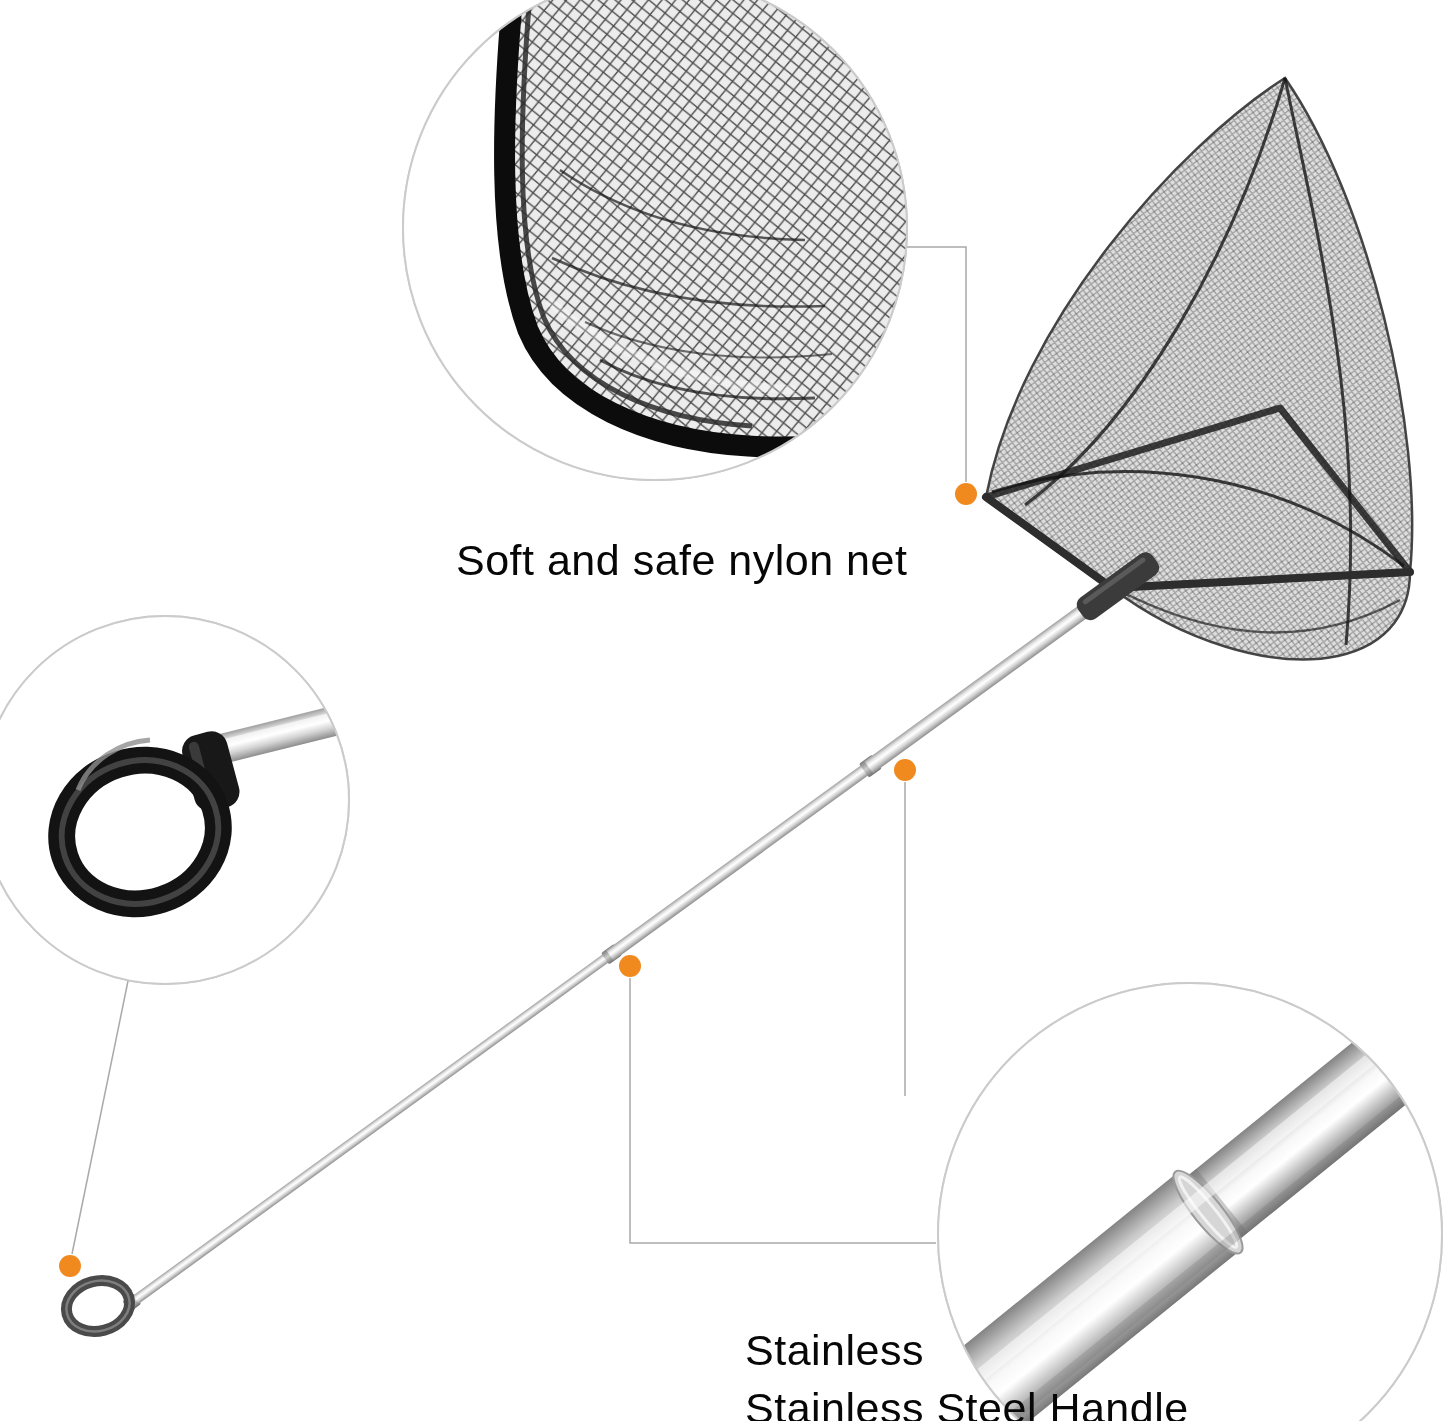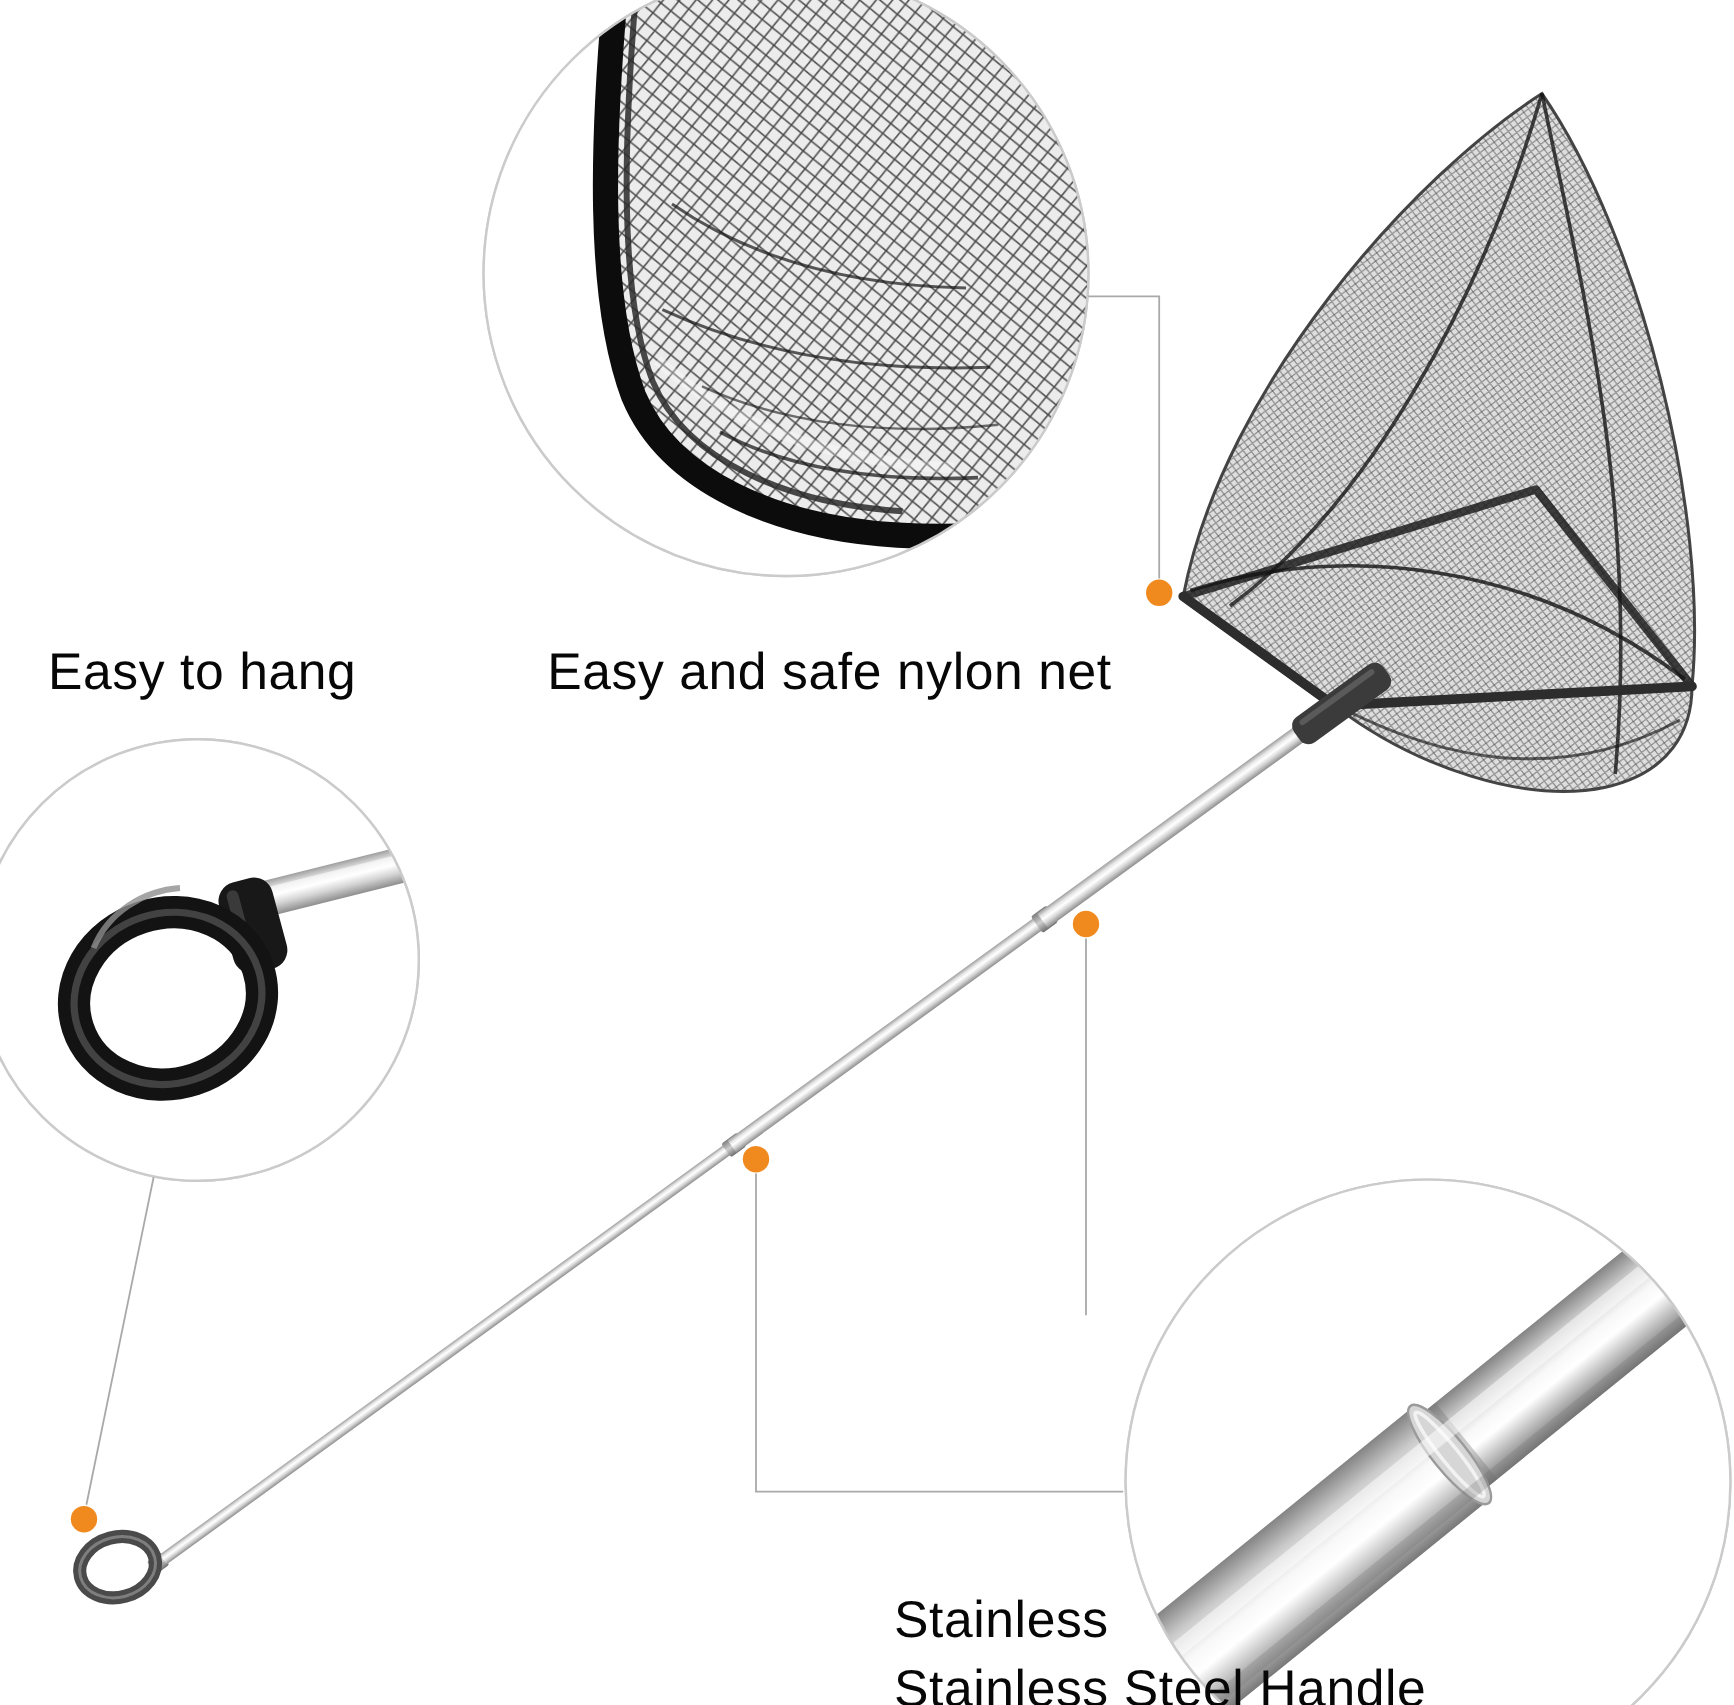--- a/index.html
+++ b/index.html
@@ -154,18 +154,17 @@
   </g>
 
   <g>
     <circle cx="966" cy="494" r="11" fill="#f08a1e"></circle>
     <circle cx="905" cy="770" r="11" fill="#f08a1e"></circle>
     <circle cx="630" cy="966" r="11" fill="#f08a1e"></circle>
     <circle cx="70" cy="1266" r="11" fill="#f08a1e"></circle>
   </g>
 </svg>
 
-<div class="label" style="left:40px;  top:536px">Easy to hang</div>
-<div class="label" style="left:456px; top:536px">Easy and safe nylon net</div>
+<div class="label" style="left:456px; top:536px">Soft and safe nylon net</div>
 <div class="label" style="left:745px; top:1326px">Stainless</div>
 <div class="label" style="left:745px; top:1384px">Stainless Steel Handle</div>
 
 </div>
 
 </body></html>

